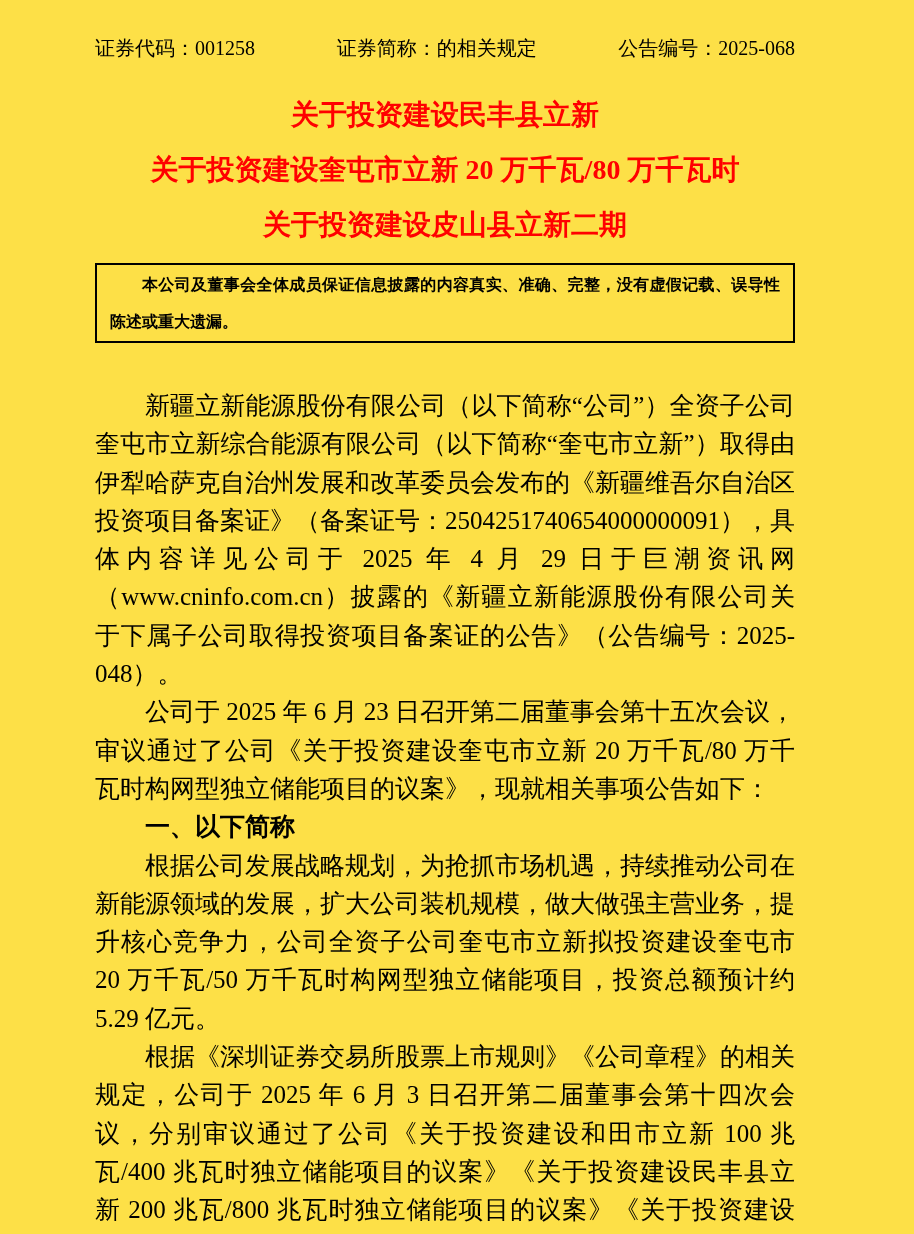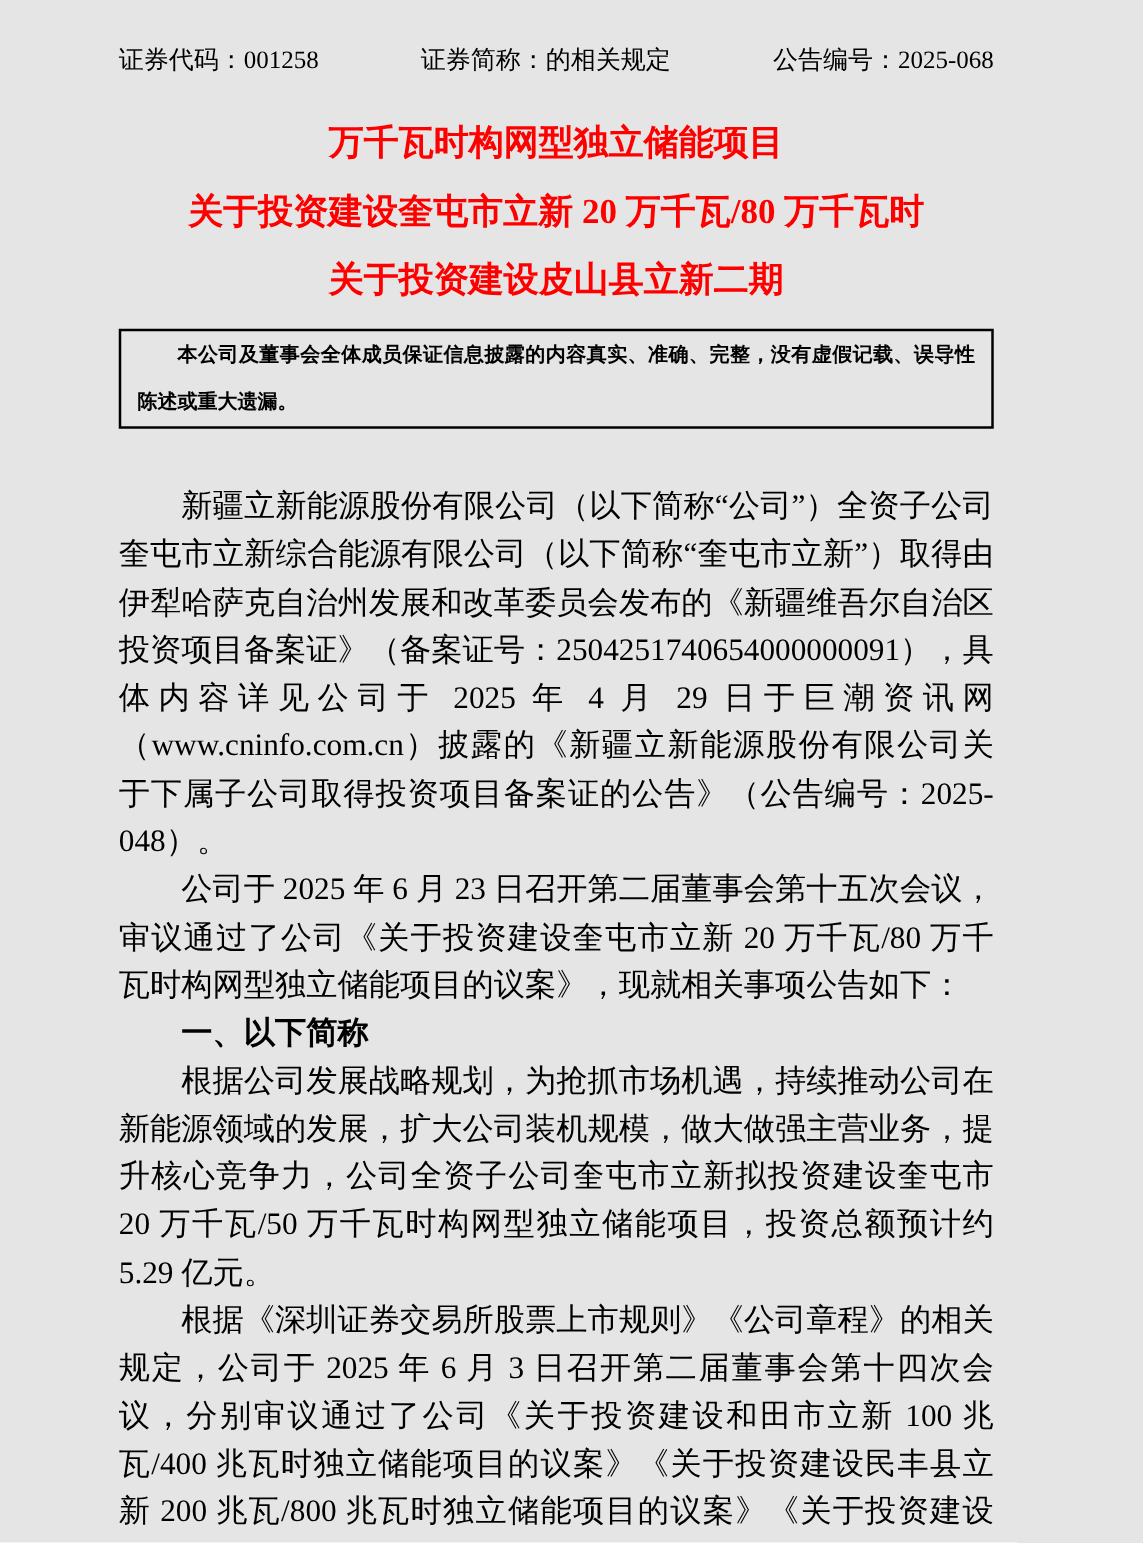--- a/index.html
+++ b/index.html
@@ -2,21 +2,21 @@
 <html><head>
 <meta charset="utf-8">
 <style>
   * { margin: 0; padding: 0; box-sizing: border-box; }
   html, body { background: #ffffff; }
   .page {
     position: relative;
     width: 914px;
     height: 1234px;
     margin: 0 auto;
-    background: #e5e5e5;
+    background: #fde047;
     color: #000000;
     font-family: "Liberation Serif", "DejaVu Serif", serif;
     padding: 36px 119px 0 95px;
     overflow: hidden;
   }
   .doc-header {
     display: flex;
     justify-content: space-between;
     align-items: baseline;
     font-size: 20px;
@@ -66,21 +66,21 @@
 
 <div class="page">
 
   <div class="doc-header">
     <span>证券代码：001258</span>
     <span>证券简称：的相关规定</span>
     <span>公告编号：2025-068</span>
   </div>
 
   <div class="doc-title">
-    <div class="title-line">万千瓦时构网型独立储能项目</div>
+    <div class="title-line">关于投资建设民丰县立新</div>
     <div class="title-line">关于投资建设奎屯市立新 20 万千瓦/80 万千瓦时</div>
     <div class="title-line">关于投资建设皮山县立新二期</div>
   </div>
 
   <div class="statement-box">
     <p>本公司及董事会全体成员保证信息披露的内容真实、准确、完整，没有虚假记载、误导性陈述或重大遗漏。</p>
   </div>
 
   <div class="doc-body">
     <p>新疆立新能源股份有限公司（以下简称“公司”）全资子公司奎屯市立新综合能源有限公司（以下简称“奎屯市立新”）取得由伊犁哈萨克自治州发展和改革委员会发布的《新疆维吾尔自治区投资项目备案证》（备案证号：2504251740654000000091），具体内容详见公司于 2025 年 4 月 29 日于巨潮资讯网（www.cninfo.com.cn）披露的《新疆立新能源股份有限公司关于下属子公司取得投资项目备案证的公告》（公告编号：2025-048）。</p>

